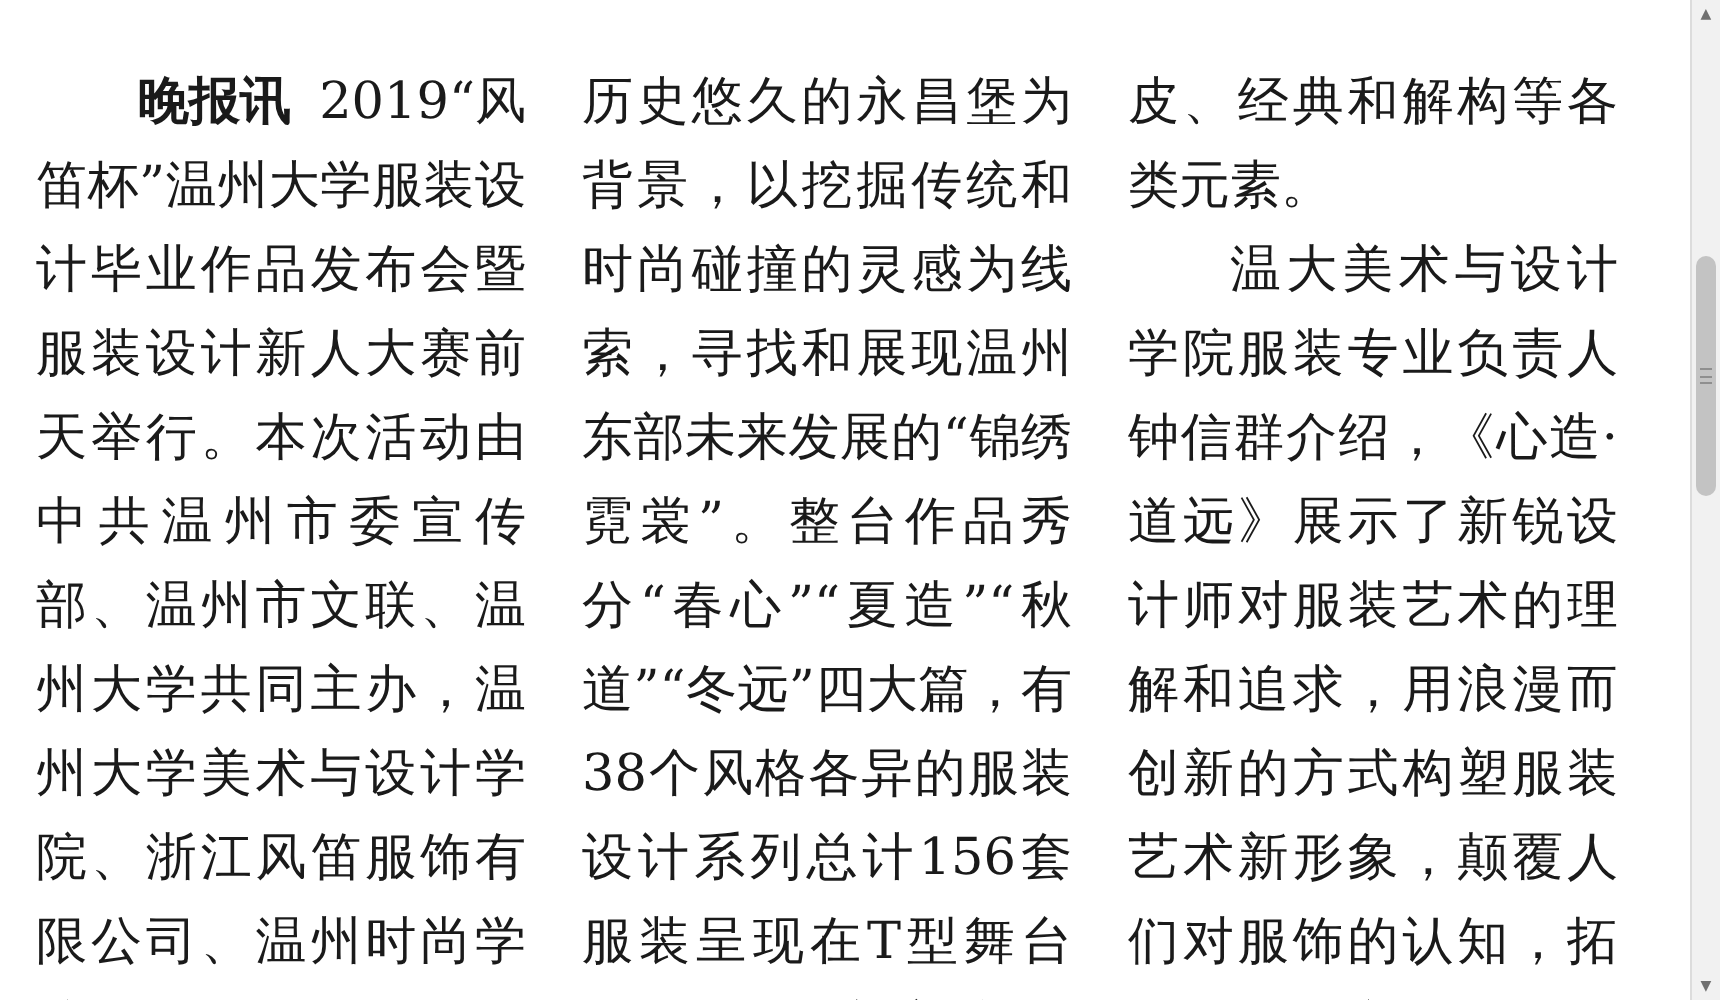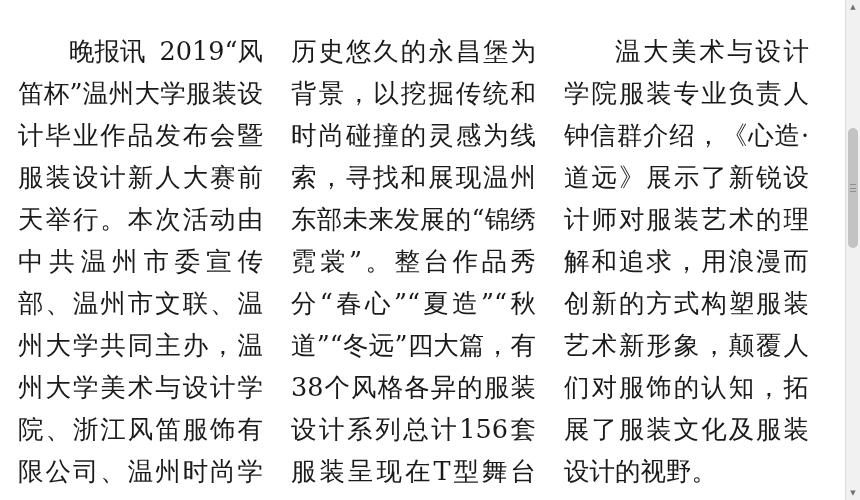--- a/index.html
+++ b/index.html
@@ -48,21 +48,21 @@
 
   .para {
     margin: 0;
     text-indent: 2em;
   }
   .para.noindent {
     text-indent: 0;
   }
 
   .lead {
-    font-weight: normal;
+    font-weight: bold;
   }
 
   .spacer-lead {
     display: inline-block;
     width: 0.55em;
   }
 
   
   #scrollbar {
     position: absolute;
@@ -136,20 +136,21 @@
     <div class="column">
       <p class="para"><span class="lead">晚报讯</span><span class="spacer-lead"></span><span>2019“风笛杯”温州大学服装设计毕业作品发布会暨服装设计新人大赛前天举行。本次活动由中共温州市委宣传部、温州市文联、温州大学共同主办，温州大学美术与设计学院、浙江风笛服饰有限公司、温州时尚学院承办。</span></p>
 
     </div>
 
     <div class="column">
       <p class="para noindent"><span>历史悠久的永昌堡为背景，以挖掘传统和时尚碰撞的灵感为线索，寻找和展现温州东部未来发展的“锦绣霓裳”。整台作品秀分“春心”“夏造”“秋道”“冬远”四大篇，有38个风格各异的服装设计系列总计156套服装呈现在T型舞台上，囊括东方和西方、历史和未来、浪漫和现实、都市和民俗、前卫和嬉</span></p>
     </div>
 
     <div class="column">
+      <p class="para noindent"><span>皮、经典和解构等各类元素。</span></p>
       <p class="para"><span>温大美术与设计学院服装专业负责人钟信群介绍，《心造·道远》展示了新锐设计师对服装艺术的理解和追求，用浪漫而创新的方式构塑服装艺术新形象，颠覆人们对服饰的认知，拓展了服装文化及服装设计的视野。</span></p>
     </div>
 
   </div>
 </div>
 
 <div id="scrollbar">
   <div id="scroll-up">▲</div>
   <div id="scroll-thumb">
     <div id="thumb-dashes">

